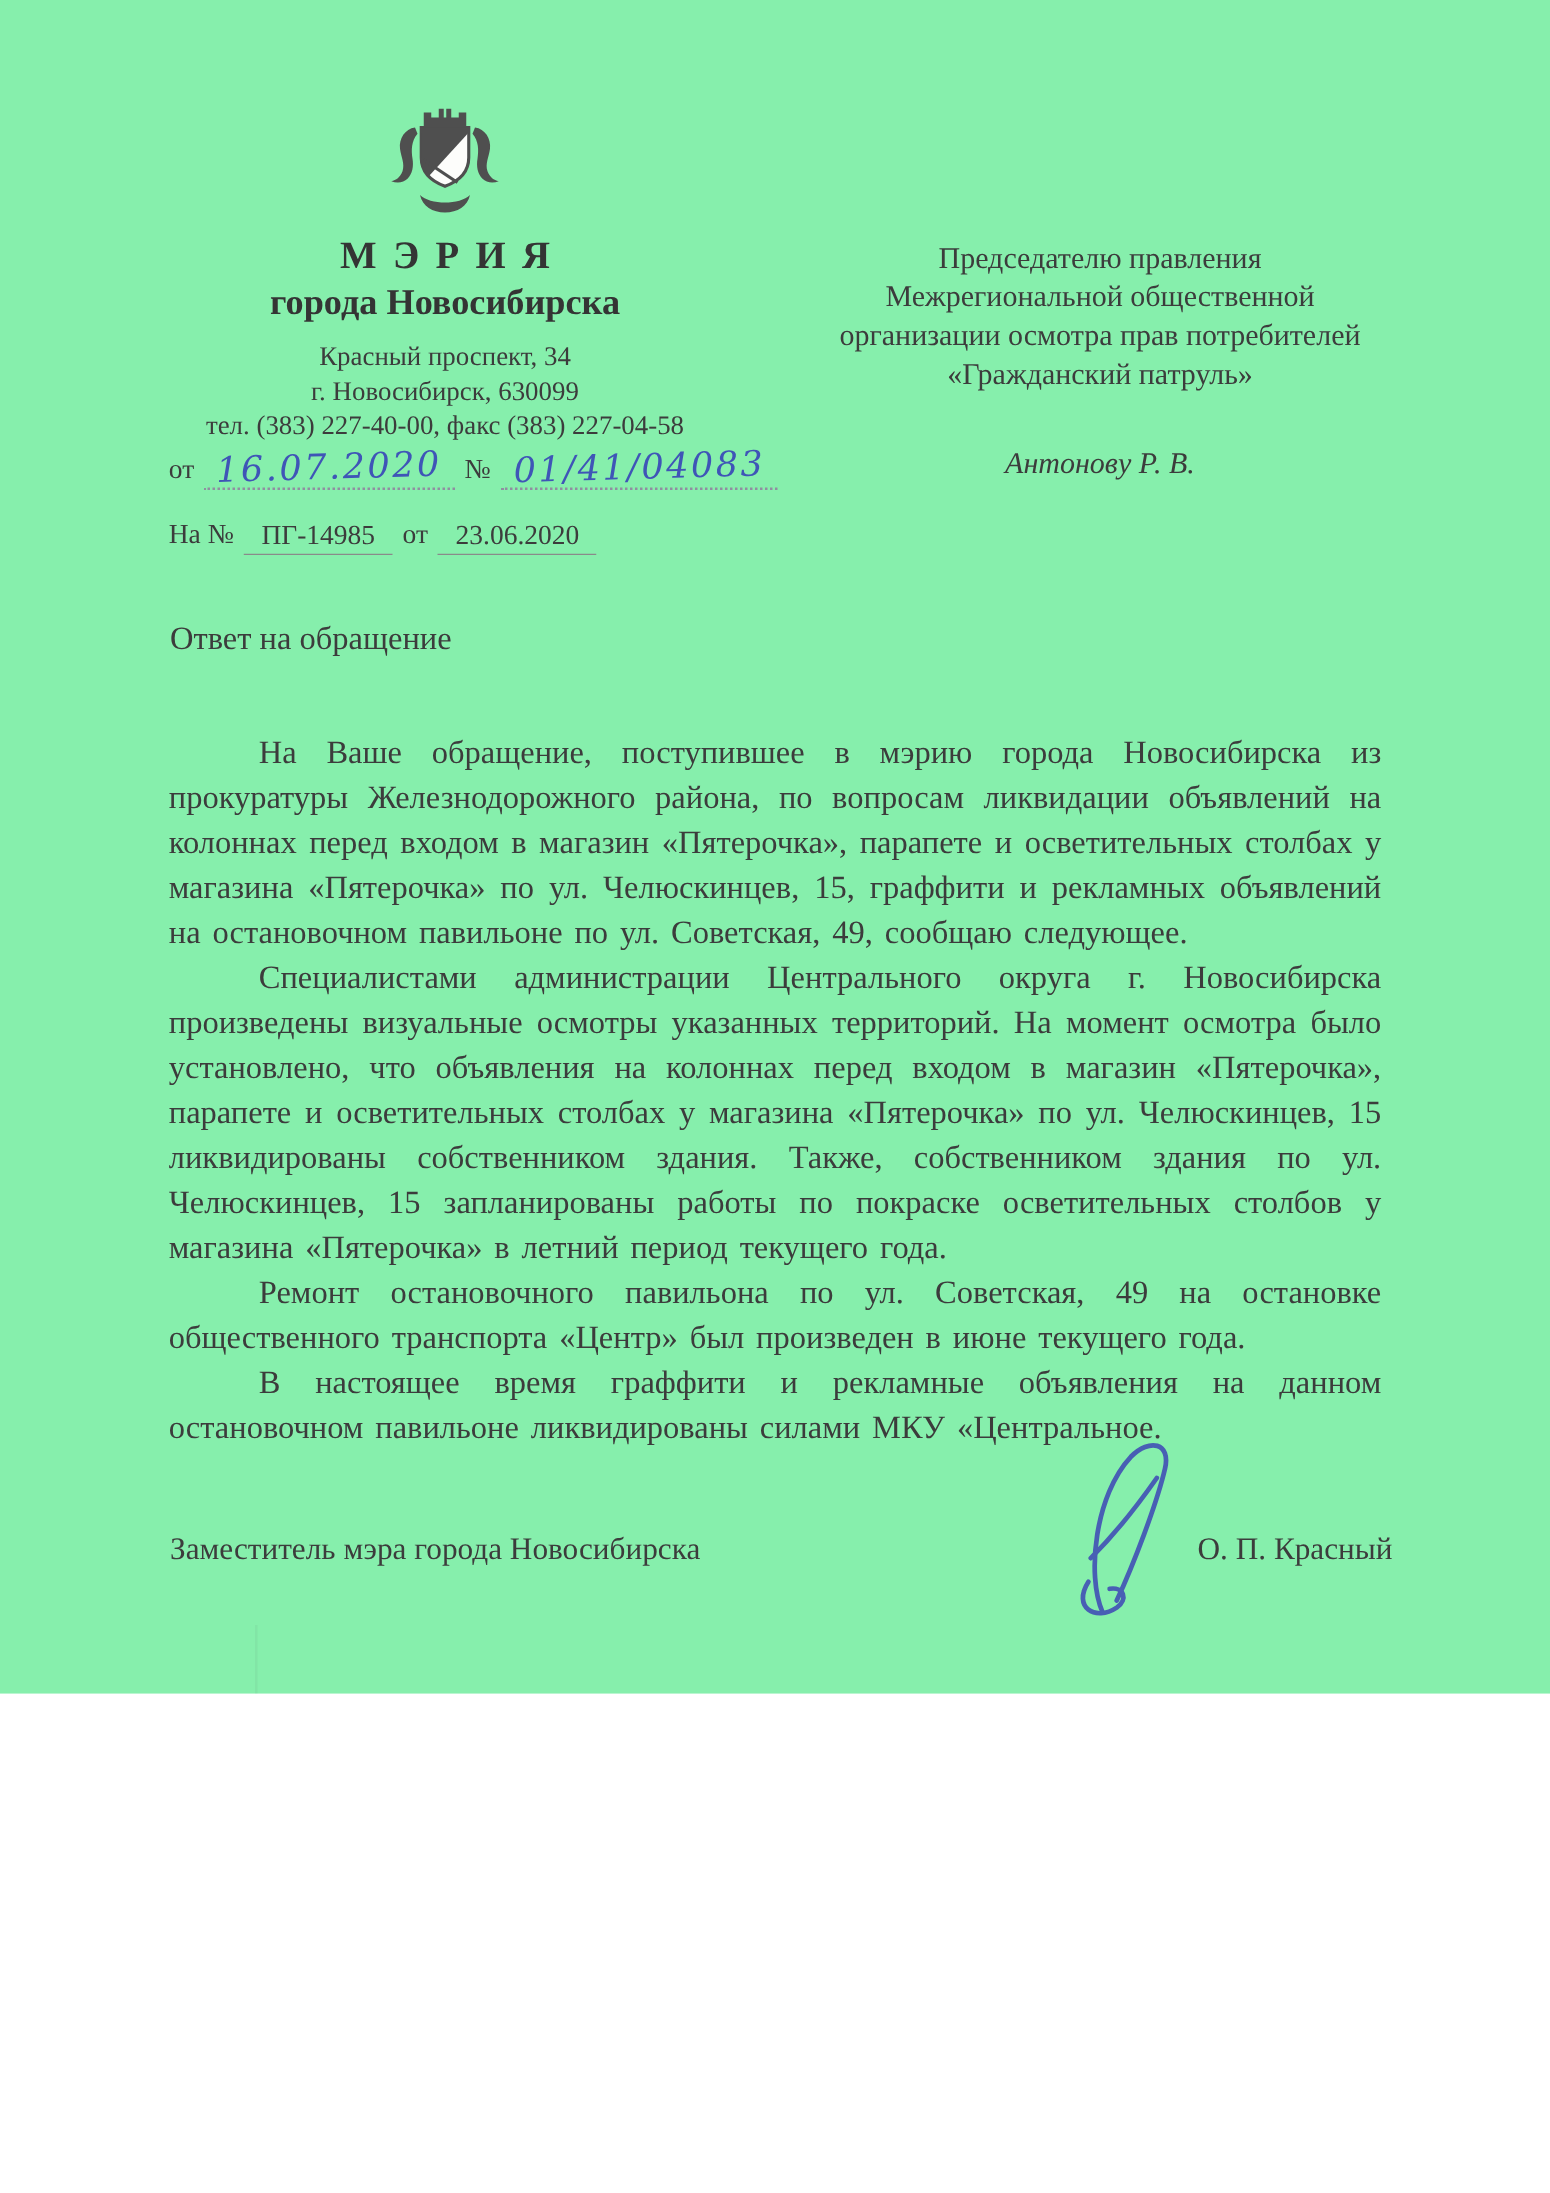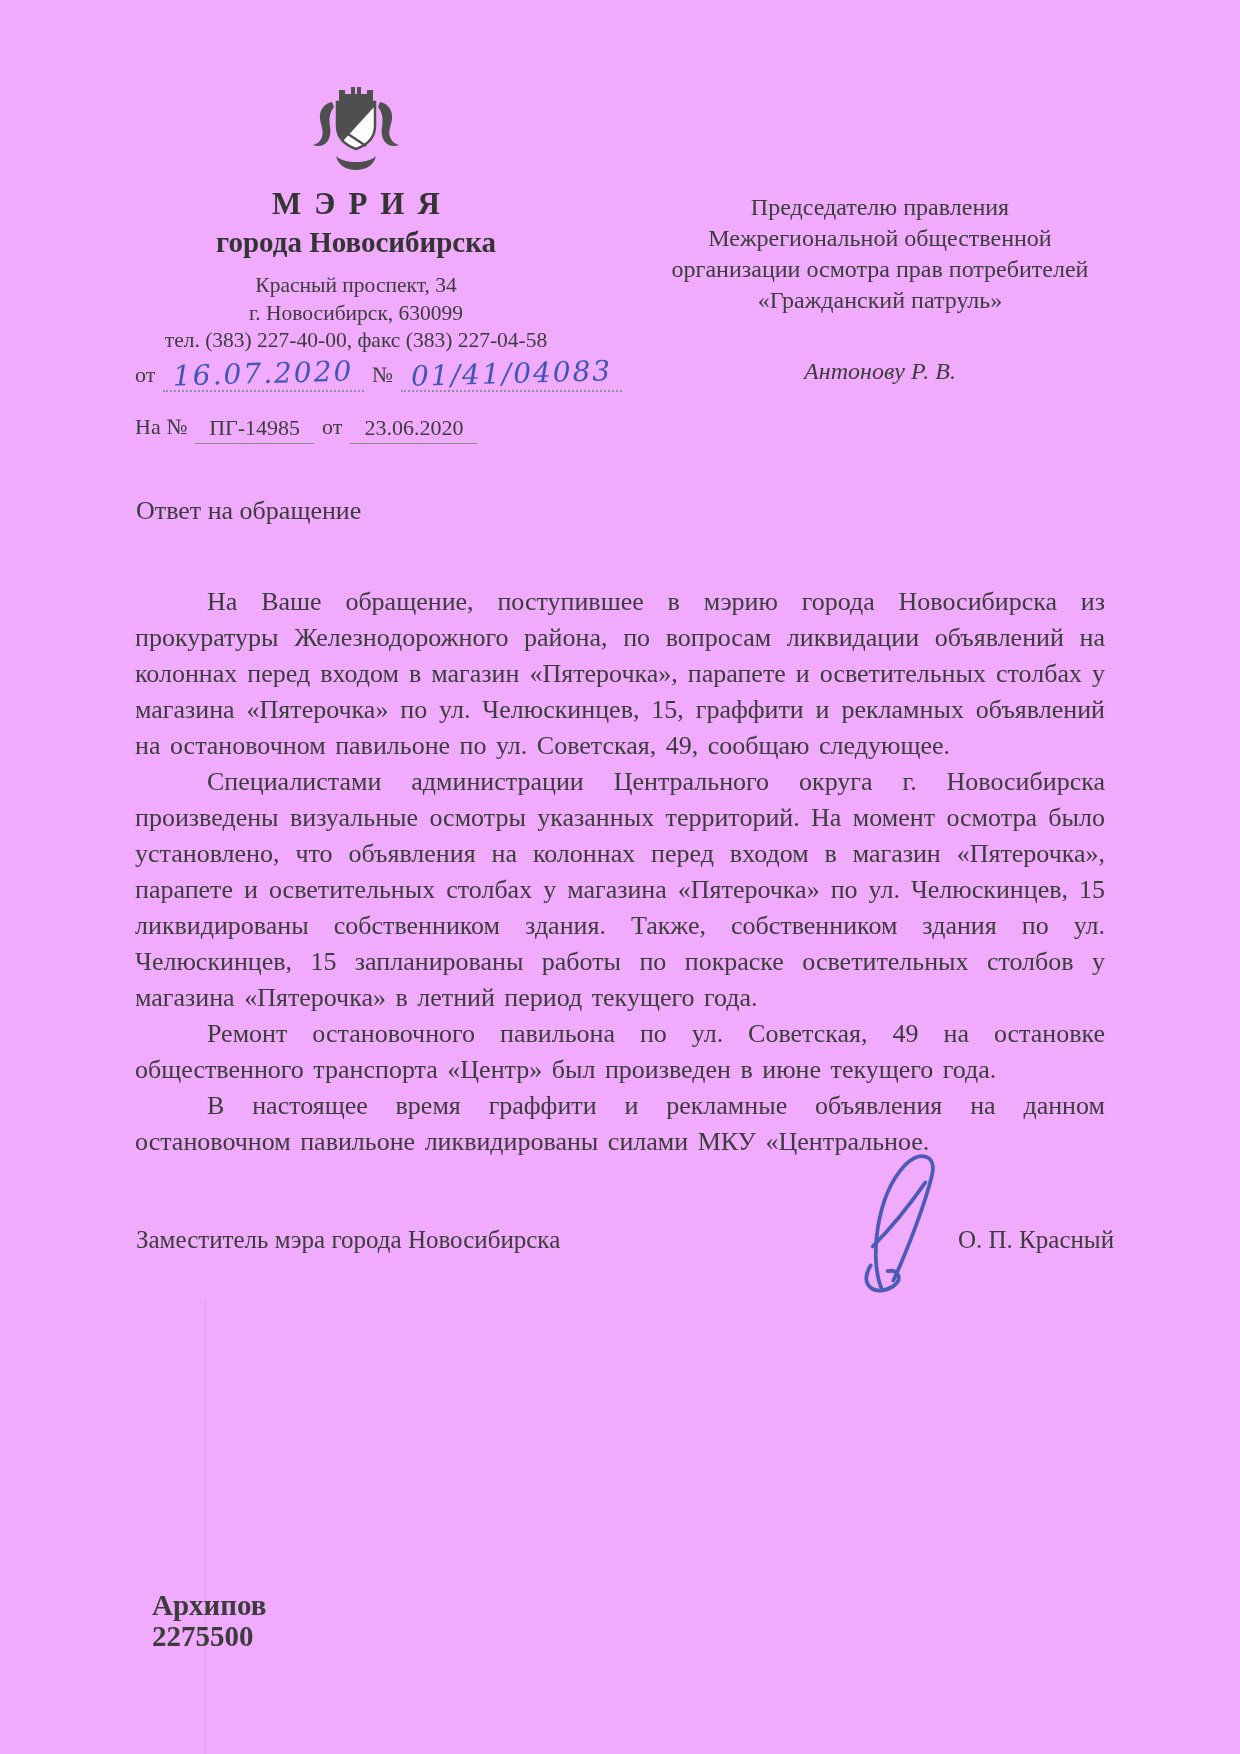--- a/index.html
+++ b/index.html
@@ -1,20 +1,20 @@
 <!DOCTYPE html>
 <html lang="ru"><head>
 <meta charset="utf-8">
 <title>Document</title>
 <style>
   html,body { margin:0; padding:0; background:#ffffff; }
   .page {
     position:relative;
-    width:1240px; height:1754px;
-    background:#f0abfc;
+    width:1240px; height:1355px;
+    background:#86efac;
     font-family:"Liberation Serif", serif;
     color:#3c3c3c;
     overflow:hidden;
   }
   
   .emblem { position:absolute; left:306px; top:80px; width:100px; height:104px; }
   .org-block { position:absolute; left:116px; top:186px; width:480px; text-align:center; }
   .org-line1 { font-size:31px; font-weight:bold; letter-spacing:0.42em; text-indent:0.42em; color:#343434; }
   .org-line2 { font-size:29px; font-weight:bold; margin-top:4px; color:#343434; }
   .addr-block { position:absolute; left:100px; top:272px; width:512px; text-align:center;

